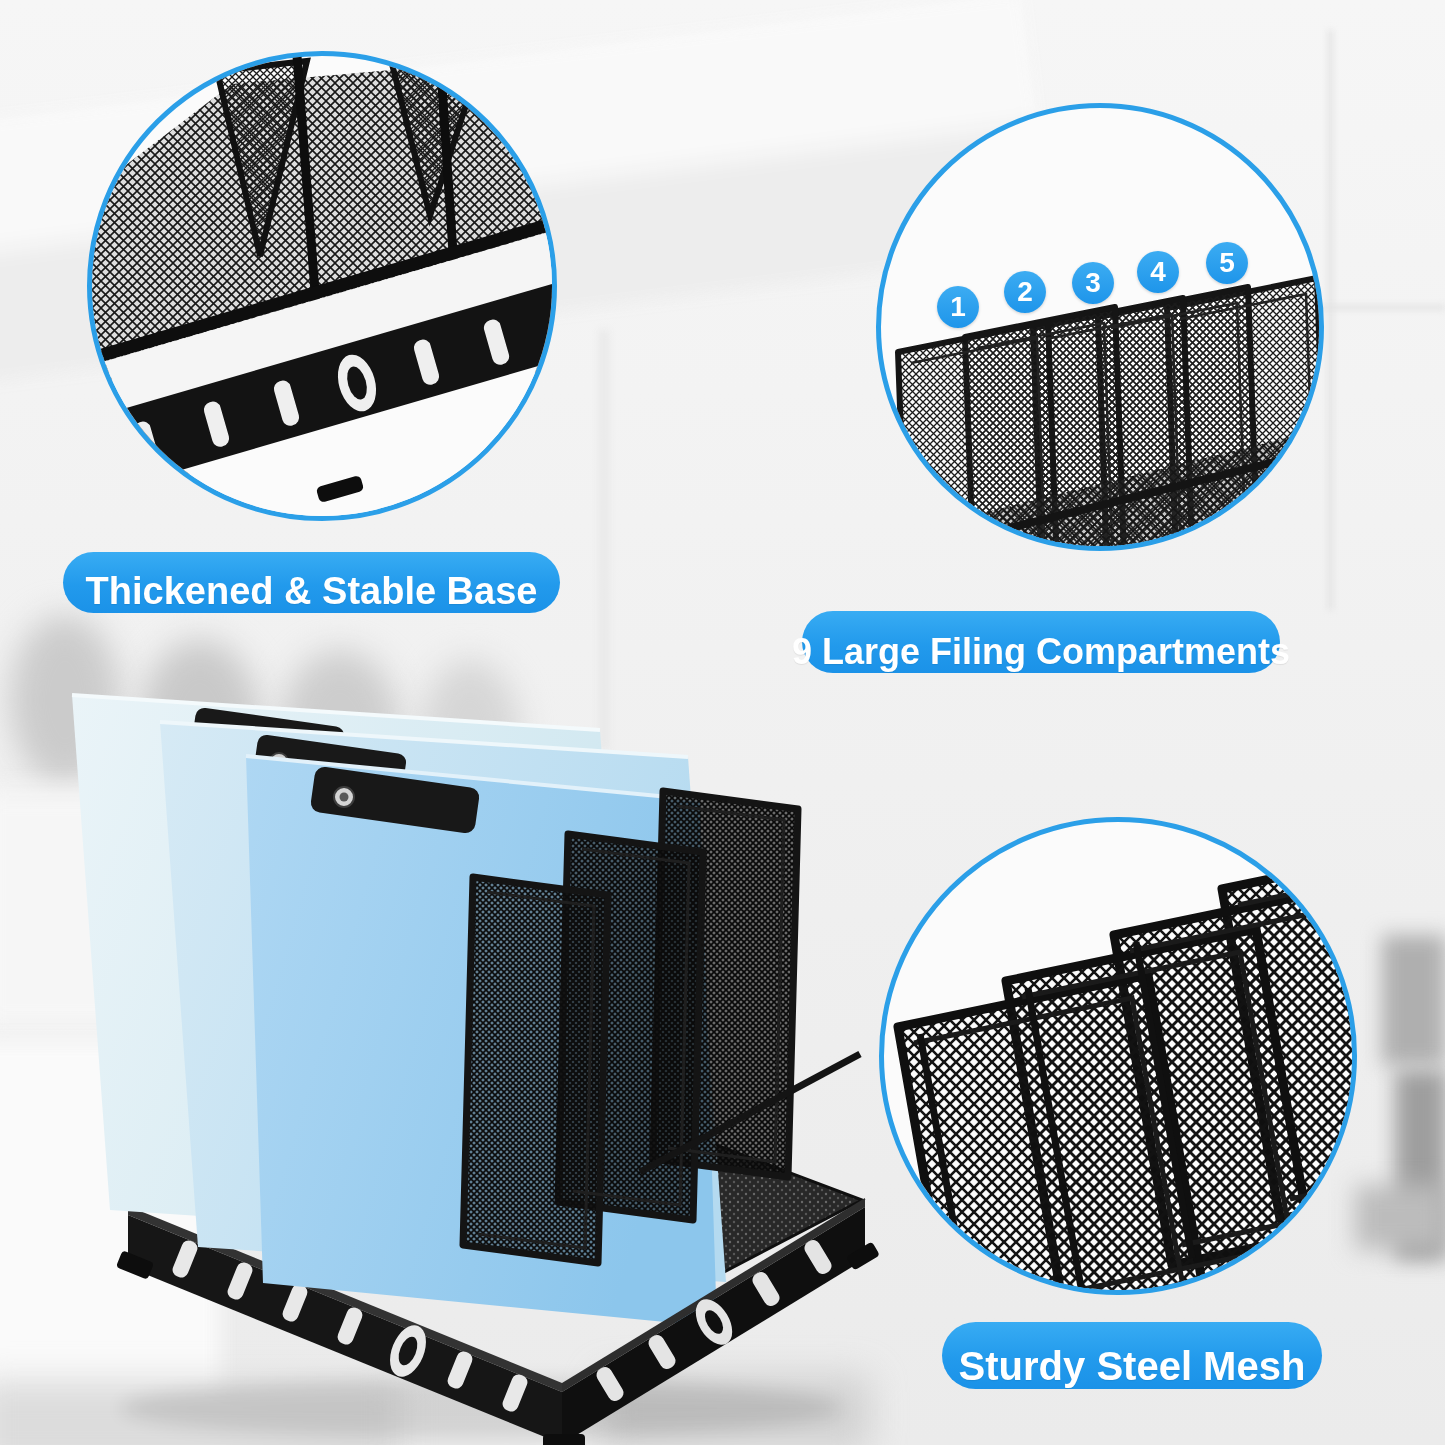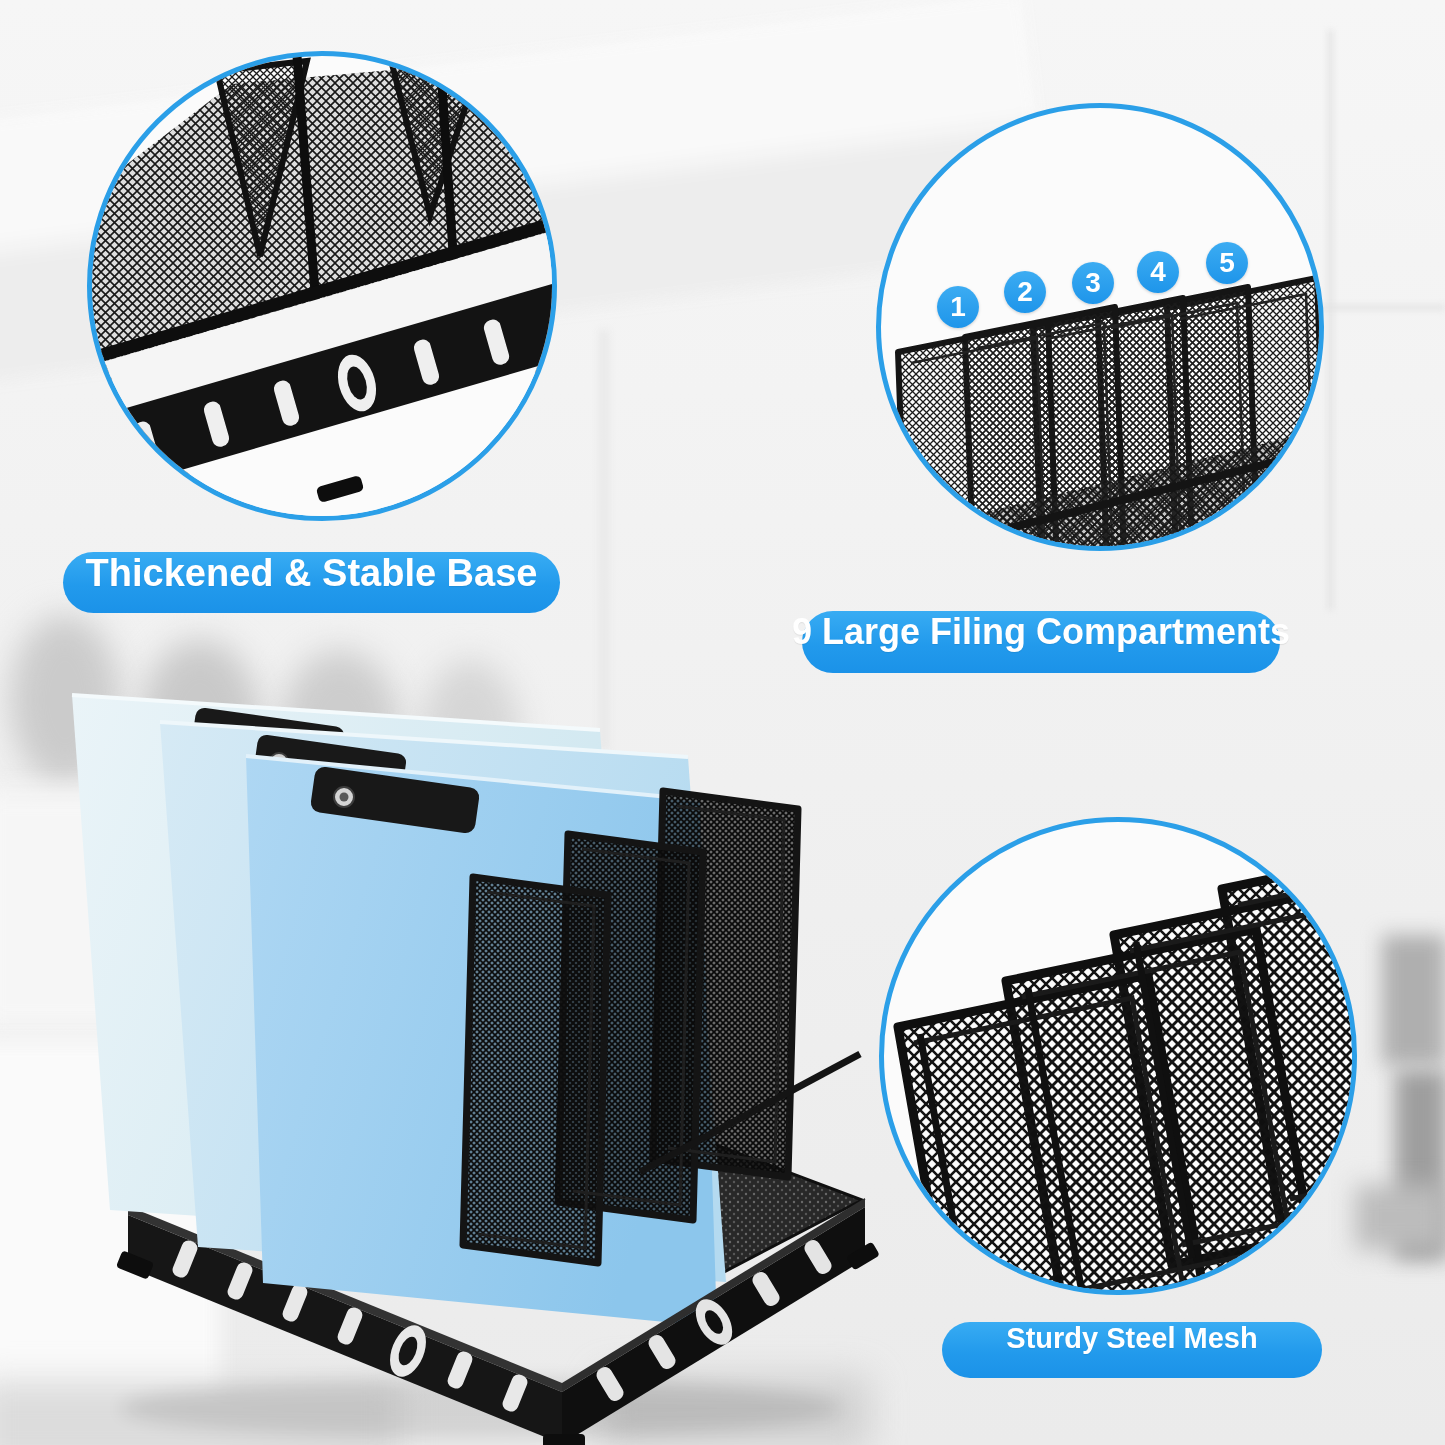--- a/index.html
+++ b/index.html
@@ -8,21 +8,21 @@
     background:linear-gradient(180deg,#f6f6f6 0%,#f1f1f1 45%,#ebebeb 100%);
     font-family:"Liberation Sans",sans-serif;
   }
   .blob{position:absolute;pointer-events:none;}
   .inset{
     position:absolute;border-radius:50%;overflow:hidden;background:#fbfbfb;
     border:5px solid #2b9fe8;
   }
   .inset svg{position:absolute;left:0;top:0;display:block;}
   .pill{
-    position:absolute;display:flex;align-items:flex-start;justify-content:center;
+    position:absolute;display:flex;align-items:flex-end;justify-content:center;
     background:linear-gradient(180deg,#38acf3 0%,#229aec 55%,#1b92e8 100%);
     border-radius:40px;color:#ffffff;font-weight:bold;white-space:nowrap;
     text-shadow:0 1px 1px rgba(0,0,0,0.08);
   }
   .badge{
     position:absolute;width:42px;height:42px;border-radius:50%;
     background:linear-gradient(180deg,#3cacf2 0%,#1e95ea 100%);
     color:#fff;font-weight:bold;font-size:28px;line-height:1;
     display:flex;align-items:center;justify-content:center;
     box-shadow:0 1px 3px rgba(0,0,0,0.18);
@@ -252,17 +252,17 @@
     <rect x="543" y="1434" width="42" height="16" rx="4" fill="#0d0d0d"></rect>
     <rect x="848" y="1248" width="30" height="16" rx="4" transform="rotate(-31 863 1256)" fill="#0d0d0d"></rect>
   </svg>
 
   <div class="pill" style="left:63px;top:552px;width:497px;height:61px;font-size:38px;">
     <span>Thickened &amp; Stable Base</span>
   </div>
   <div class="pill" style="left:802px;top:611px;width:478px;height:62px;font-size:36px;">
     <span>9 Large Filing Compartments</span>
   </div>
-  <div class="pill" style="left:942px;top:1322px;width:380px;height:56px;font-size:29px;">
+  <div class="pill" style="left:942px;top:1322px;width:380px;height:67px;font-size:40px;">
     <span>Sturdy Steel Mesh</span>
   </div>
 
 </div>
 
 </body></html>

